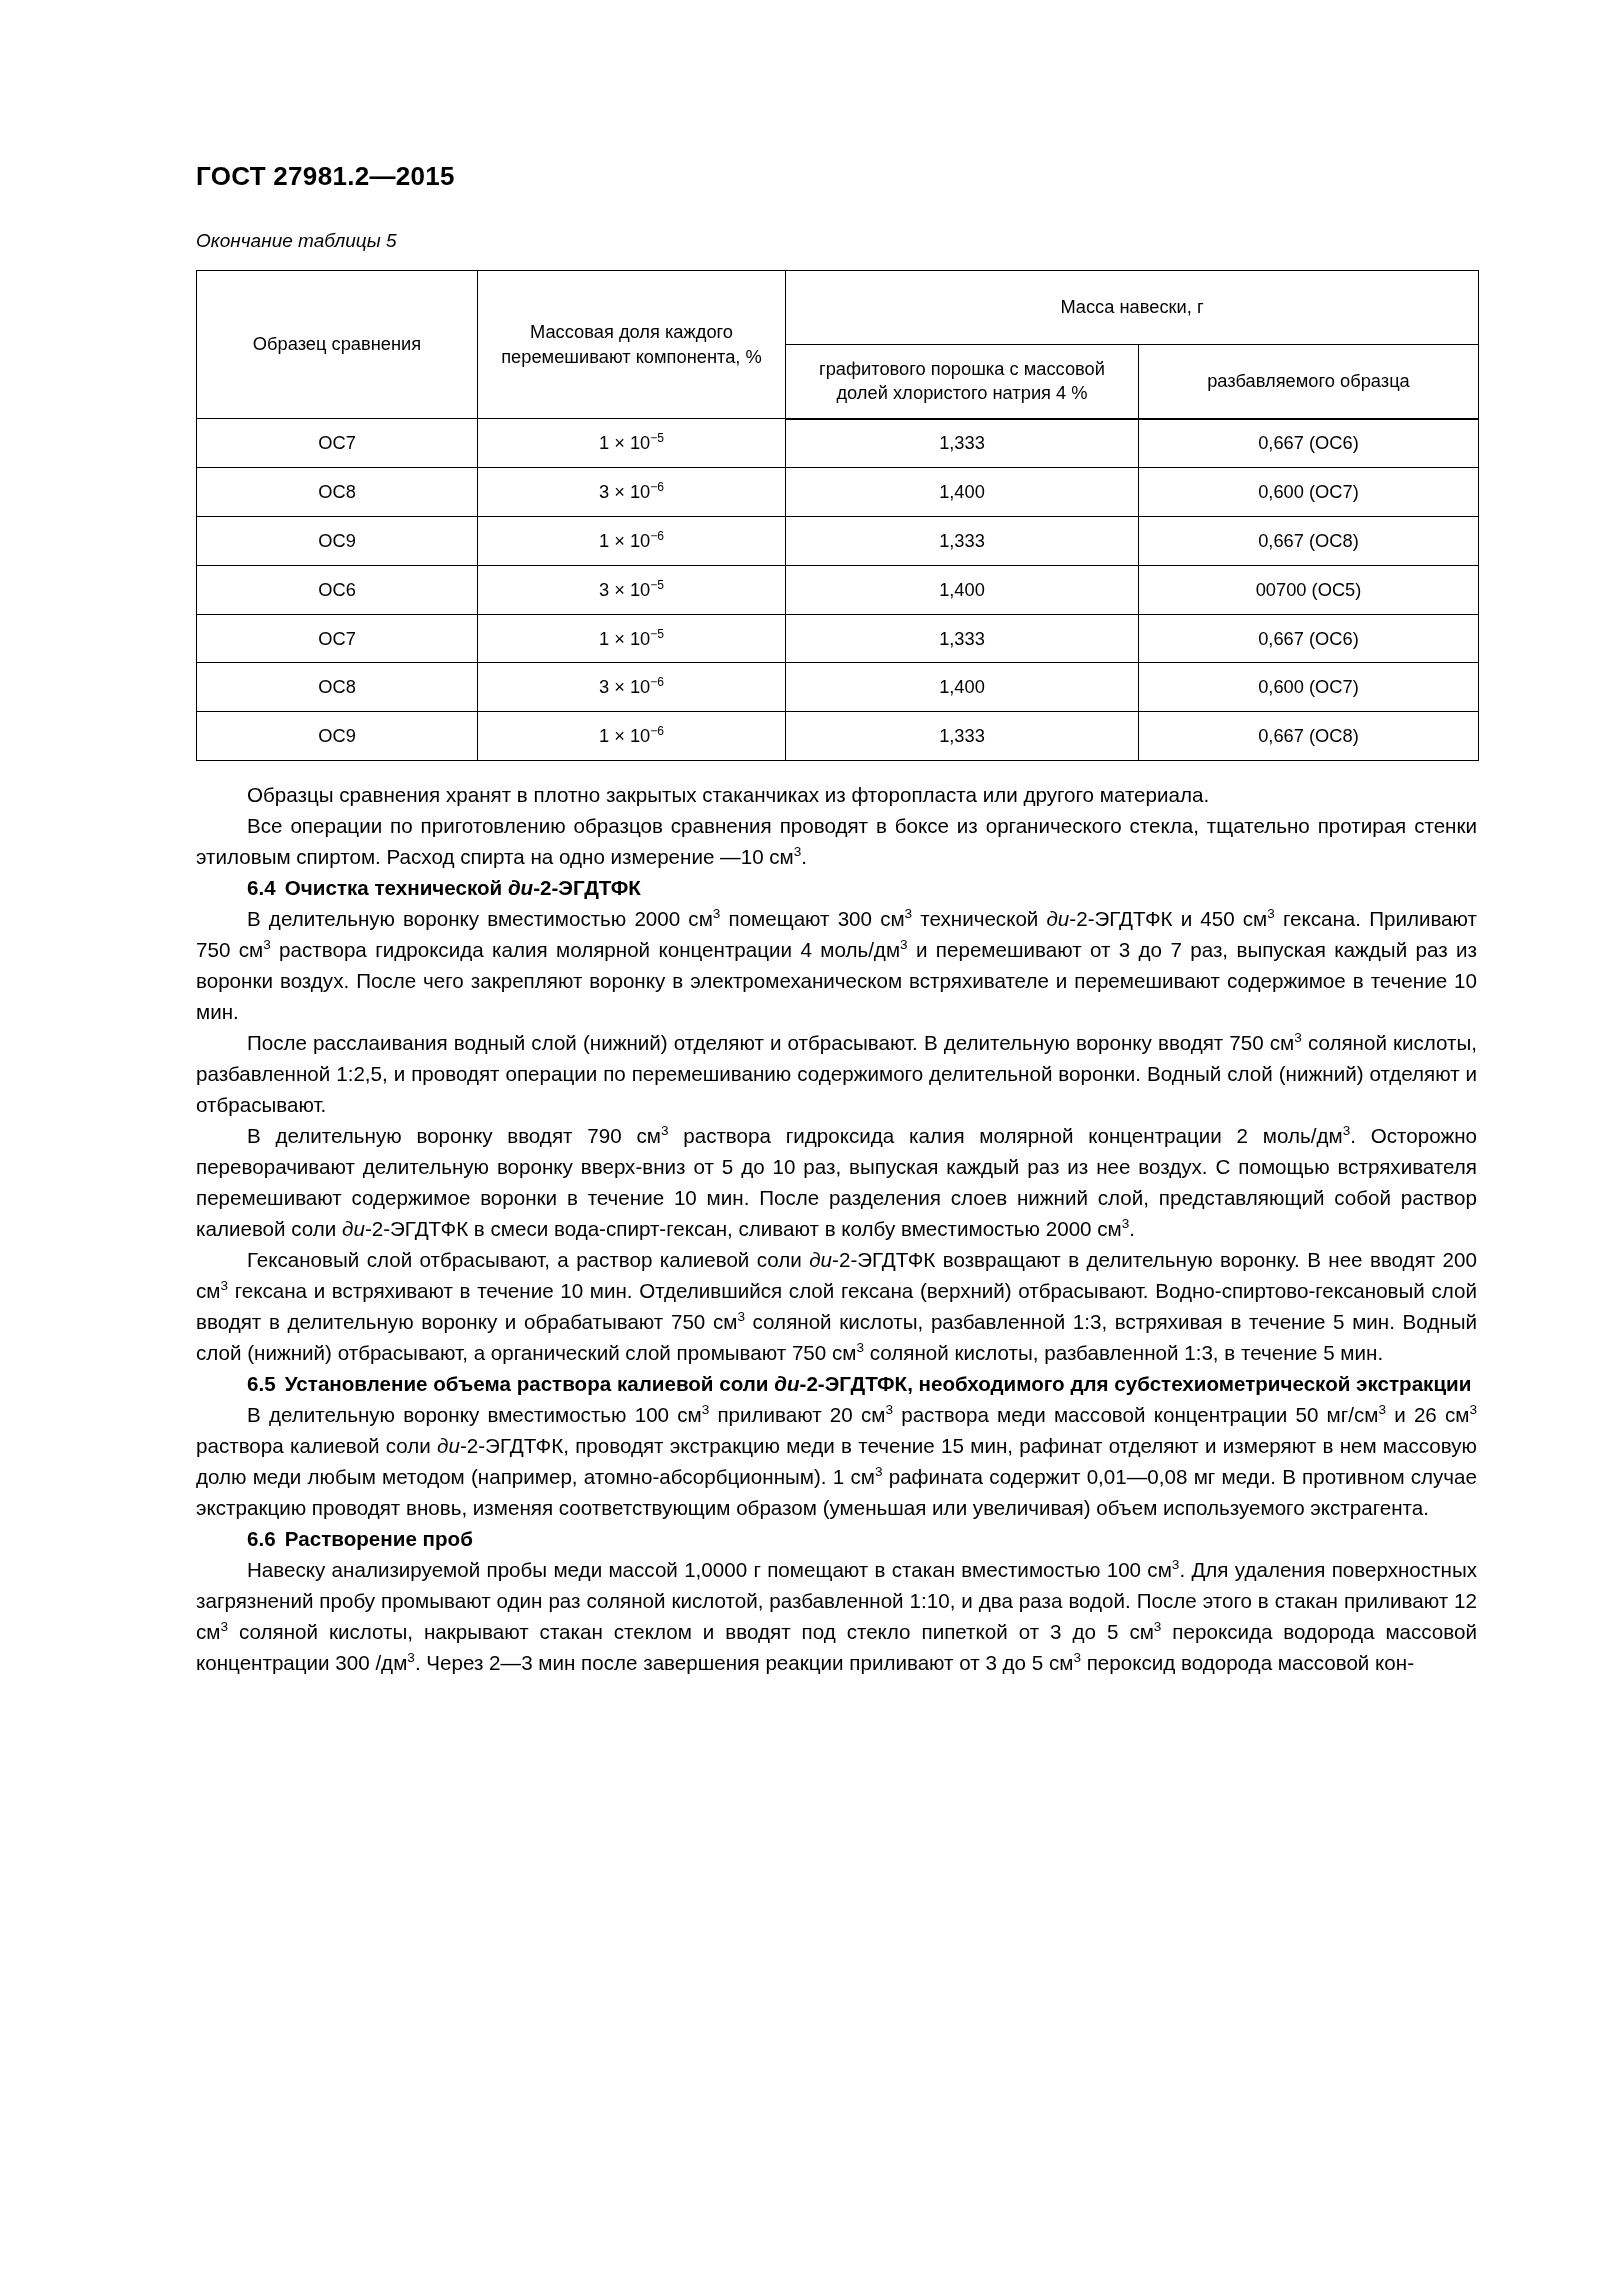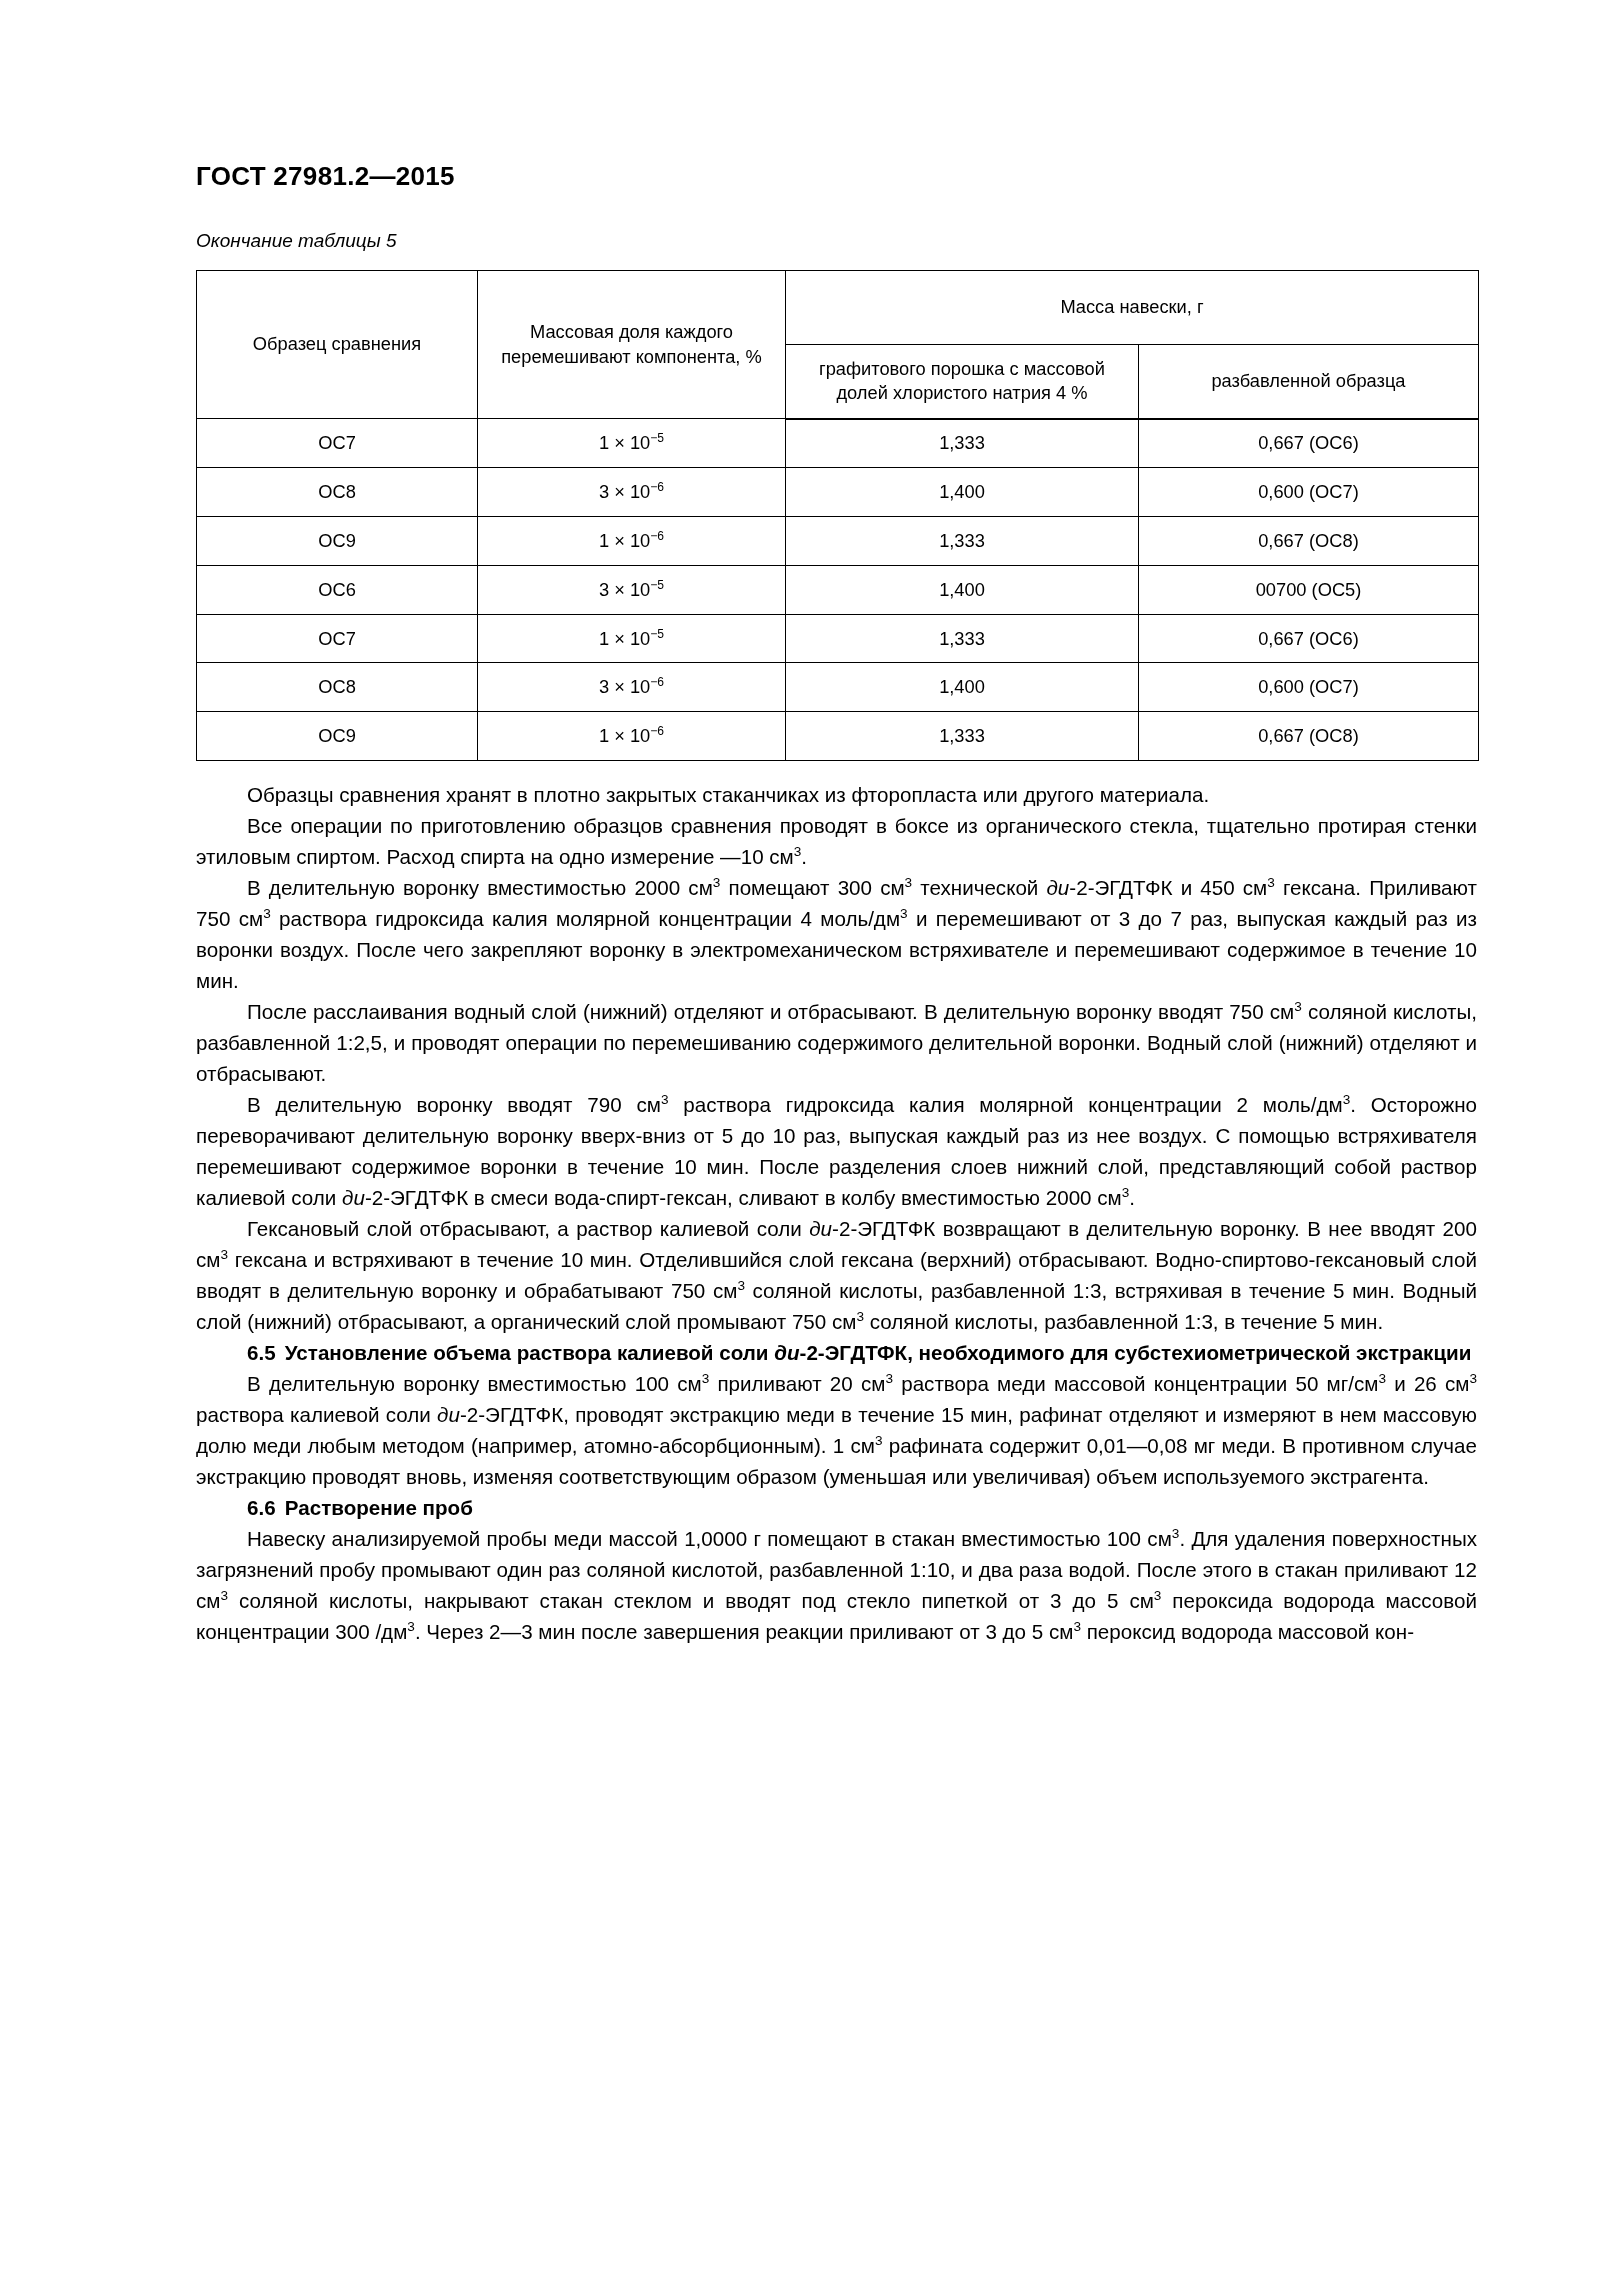--- a/index.html
+++ b/index.html
@@ -139,21 +139,21 @@
           <col class="c4">
       </colgroup>
       <thead>
         <tr>
           <th class="c1" rowspan="2">Образец сравнения</th>
           <th class="c2" rowspan="2">Массовая доля каждого перемешивают компонента, %</th>
           <th colspan="2">Масса навески, г</th>
         </tr>
         <tr>
           <th class="c3">графитового порошка с массовой долей хлористого натрия 4 %</th>
-          <th class="c4">разбавленной образца</th>
+          <th class="c4">разбавляемого образца</th>
         </tr>
       </thead>
       <tbody id="table-body">
           <tr>
             <td class="c1">ОС7</td>
             <td class="c2">1 × 10<sup>−5</sup></td>
             <td class="c3">1,333</td>
             <td class="c4">0,667 (ОС6)</td>
           </tr>
           <tr>
@@ -195,20 +195,21 @@
         </tbody>
     </table>
   </div>
 
   <div class="body">
 
     <p class="para">Образцы сравнения хранят в плотно закрытых стаканчиках из фторопласта или другого материала.</p>
 
     <p class="para"><span>Все операции по приготовлению образцов сравнения проводят в боксе из органического стекла, тщательно протирая стенки этиловым спиртом. Расход спирта на одно измерение —10 см</span><sup>3</sup><span>.</span></p>
 
+    <h3 class="sec gap-before"><span class="num">6.4</span><span>Очистка технической </span><em>ди</em><span>-2-ЭГДТФК</span></h3>
 
     <p class="para">В делительную воронку вместимостью 2000 см<sup>3</sup> помещают 300 см<sup>3</sup> технической <em>ди</em>-2-ЭГДТФК и 450 см<sup>3</sup> гексана. Приливают 750 см<sup>3</sup> раствора гидроксида калия молярной концентрации 4 моль/дм<sup>3</sup> и перемешивают от 3 до 7 раз, выпуская каждый раз из воронки воздух. После чего закрепляют воронку в электромеханическом встряхивателе и перемешивают содержимое в течение 10 мин.</p>
     <p class="para">После расслаивания водный слой (нижний) отделяют и отбрасывают. В делительную воронку вводят 750 см<sup>3</sup> соляной кислоты, разбавленной 1:2,5, и проводят операции по перемешиванию содержимого делительной воронки. Водный слой (нижний) отделяют и отбрасывают.</p>
     <p class="para">В делительную воронку вводят 790 см<sup>3</sup> раствора гидроксида калия молярной концентрации 2 моль/дм<sup>3</sup>. Осторожно переворачивают делительную воронку вверх-вниз от 5 до 10 раз, выпуская каждый раз из нее воздух. С помощью встряхивателя перемешивают содержимое воронки в течение 10 мин. После разделения слоев нижний слой, представляющий собой раствор калиевой соли <em>ди</em>-2-ЭГДТФК в смеси вода-спирт-гексан, сливают в колбу вместимостью 2000 см<sup>3</sup>.</p>
     <p class="para">Гексановый слой отбрасывают, а раствор калиевой соли <em>ди</em>-2-ЭГДТФК возвращают в делительную воронку. В нее вводят 200 см<sup>3</sup> гексана и встряхивают в течение 10 мин. Отделившийся слой гексана (верхний) отбрасывают. Водно-спиртово-гексановый слой вводят в делительную воронку и обрабатывают 750 см<sup>3</sup> соляной кислоты, разбавленной 1:3, встряхивая в течение 5 мин. Водный слой (нижний) отбрасывают, а органический слой промывают 750 см<sup>3</sup> соляной кислоты, разбавленной 1:3, в течение 5 мин.</p>
 
     <h3 class="sec gap-before"><span class="num">6.5</span><span>Установление объема раствора калиевой соли </span><em>ди</em><span>-2-ЭГДТФК, необходимого для субстехиометрической экстракции</span></h3>
 
     <p class="para">В делительную воронку вместимостью 100 см<sup>3</sup> приливают 20 см<sup>3</sup> раствора меди массовой концентрации 50 мг/см<sup>3</sup> и 26 см<sup>3</sup> раствора калиевой соли <em>ди</em>-2-ЭГДТФК, проводят экстракцию меди в течение 15 мин, рафинат отделяют и измеряют в нем массовую долю меди любым методом (например, атомно-абсорбционным). 1 см<sup>3</sup> рафината содержит 0,01—0,08 мг меди. В противном случае экстракцию проводят вновь, изменяя соответствующим образом (уменьшая или увеличивая) объем используемого экстрагента.</p>
 

